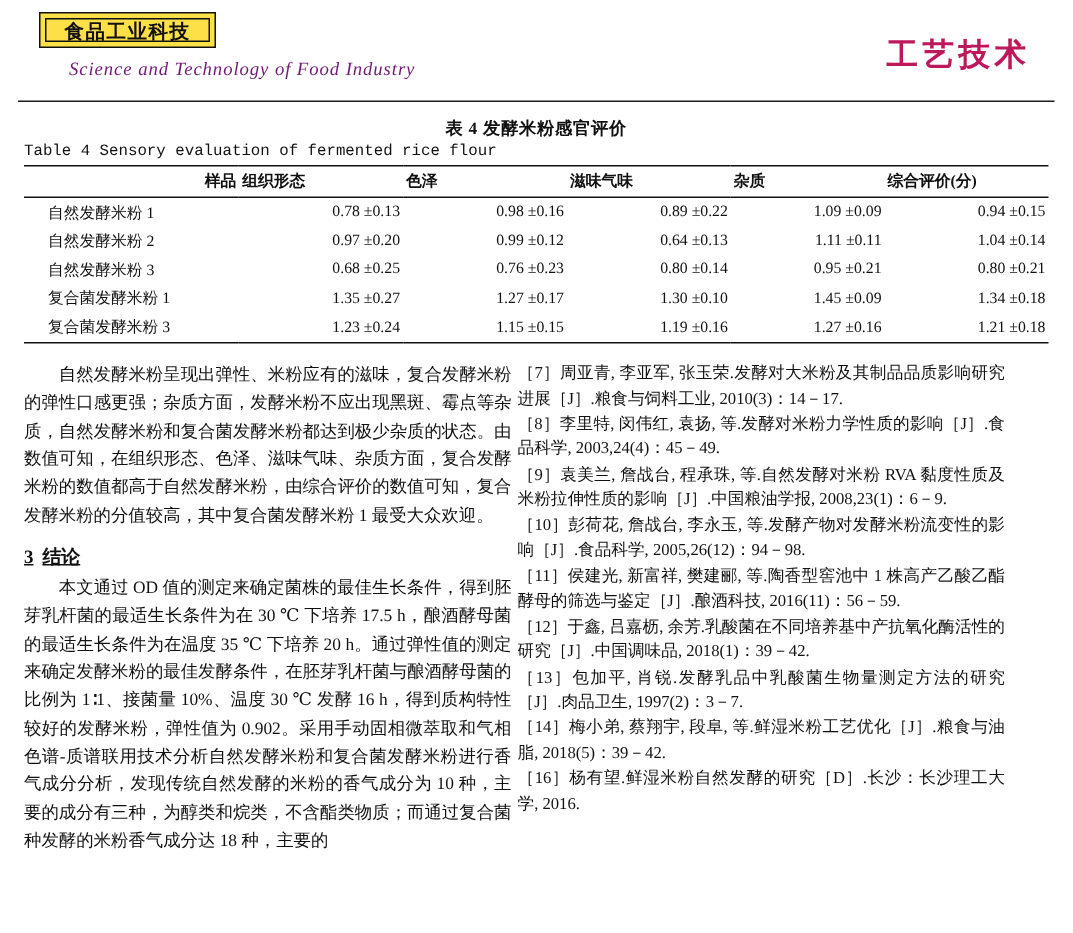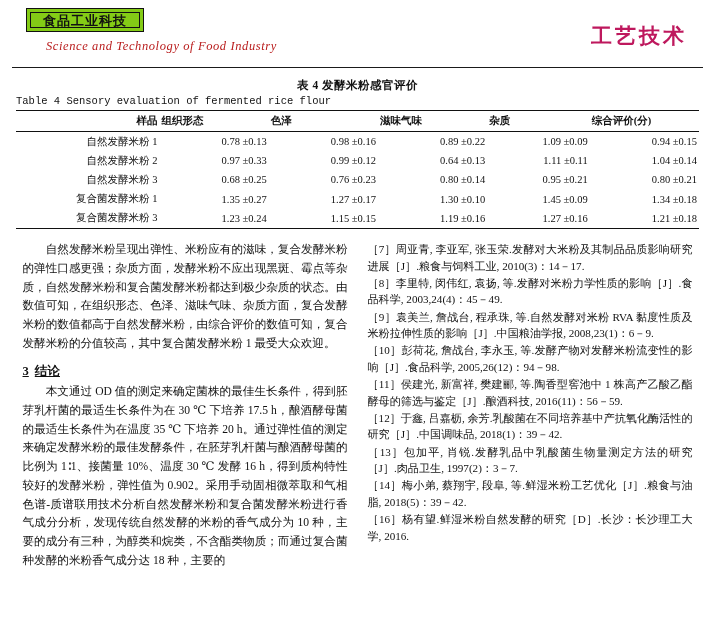--- a/index.html
+++ b/index.html
@@ -32,21 +32,21 @@
   .journal-badge {
     position: absolute;
     left: 14px;
     top: 2px;
     width: 118px;
     height: 24px;
     border: 1.4px solid #111;
     display: flex;
     align-items: center;
     justify-content: center;
-    background: #84cc16;
+    background: #fde047;
   }
   .journal-badge .cn-title {
     font-family: "Liberation Serif", serif;
     font-size: 13px;
     font-weight: bold;
     letter-spacing: 1px;
     line-height: 1;
     color: #111;
   }
   .journal-badge::after {
@@ -60,21 +60,21 @@
     pointer-events: none;
   }
   .journal-en {
     position: absolute;
     left: 34px;
     top: 33px;
     font-family: "Liberation Serif", serif;
     font-style: italic;
     font-size: 12.5px;
     letter-spacing: 0.6px;
-    color: #b91c1c;
+    color: #701a75;
   }
   .section-head-cn {
     position: absolute;
     right: 16px;
     top: 16px;
     font-family: "Liberation Serif", serif;
     font-size: 21px;
     font-weight: bold;
     letter-spacing: 3px;
     color: #be185d;
@@ -112,33 +112,32 @@
     white-space: nowrap;
   }
   table.sens thead th.first { text-align: right; }
   table.sens tbody td {
     padding: 2.6px 2px;
     text-align: right;
     font-size: 10.5px;
     white-space: nowrap;
   }
   table.sens tbody td.lbl {
-    text-align: right;
+    text-align: left;
     padding-left: 16px;
   }
   table.sens tbody tr:last-child td {
     border-bottom: 1.3px solid #111;
   }
 
   
   .cols {
     display: flex;
     margin: 12px 16px 0 16px;
-    gap: 20px;
-    justify-content: center;
+    gap: 4px;
   }
   .col {
     width: 325px;
     font-size: 11.6px;
     line-height: 1.62;
     text-align: justify;
   }
   .col p {
     margin: 0;
     text-indent: 2em;
@@ -189,21 +188,21 @@
         <tr>
           <td class="lbl">自然发酵米粉 1</td>
           <td>0.78 ±0.13</td>
           <td>0.98 ±0.16</td>
           <td>0.89 ±0.22</td>
           <td>1.09 ±0.09</td>
           <td>0.94 ±0.15</td>
         </tr>
         <tr>
           <td class="lbl">自然发酵米粉 2</td>
-          <td>0.97 ±0.33</td>
+          <td>0.97 ±0.20</td>
           <td>0.99 ±0.12</td>
           <td>0.64 ±0.13</td>
           <td>1.11 ±0.11</td>
           <td>1.04 ±0.14</td>
         </tr>
         <tr>
           <td class="lbl">自然发酵米粉 3</td>
           <td>0.68 ±0.25</td>
           <td>0.76 ±0.23</td>
           <td>0.80 ±0.14</td>

